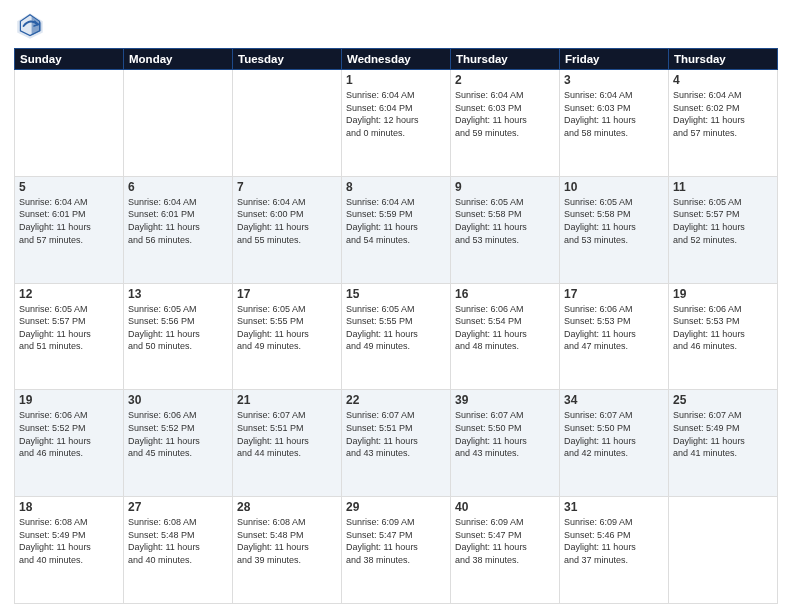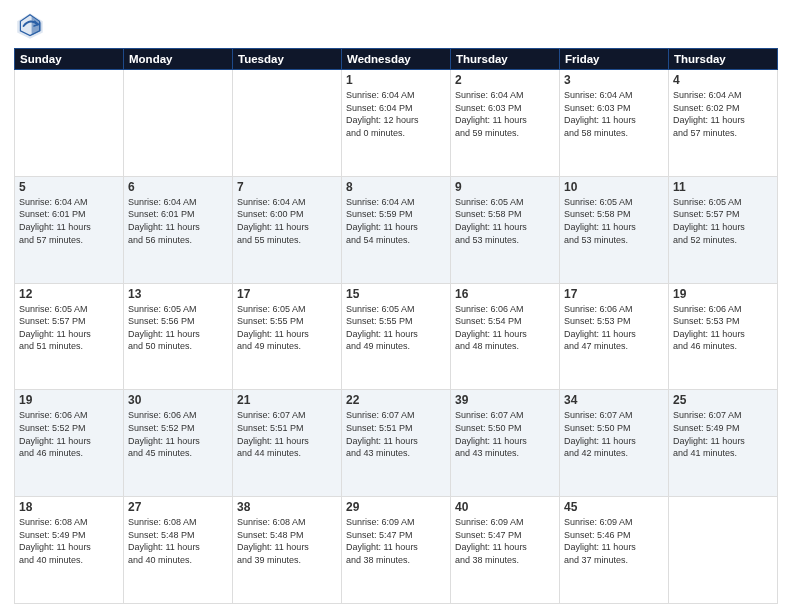--- a/index.html
+++ b/index.html
@@ -339,42 +339,42 @@
 and 40 minutes.</div>
           </td>
           <td>
             <span class="day-number">27</span>
             <div class="day-info" style="white-space: pre-line;">Sunrise: 6:08 AM
 Sunset: 5:48 PM
 Daylight: 11 hours
 and 40 minutes.</div>
           </td>
           <td>
-            <span class="day-number">38</span>
+            <span class="day-number">28</span>
             <div class="day-info" style="white-space: pre-line;">Sunrise: 6:08 AM
 Sunset: 5:48 PM
 Daylight: 11 hours
 and 39 minutes.</div>
           </td>
           <td>
             <span class="day-number">29</span>
             <div class="day-info" style="white-space: pre-line;">Sunrise: 6:09 AM
 Sunset: 5:47 PM
 Daylight: 11 hours
 and 38 minutes.</div>
           </td>
           <td>
             <span class="day-number">40</span>
             <div class="day-info" style="white-space: pre-line;">Sunrise: 6:09 AM
 Sunset: 5:47 PM
 Daylight: 11 hours
 and 38 minutes.</div>
           </td>
           <td>
-            <span class="day-number">45</span>
+            <span class="day-number">31</span>
             <div class="day-info" style="white-space: pre-line;">Sunrise: 6:09 AM
 Sunset: 5:46 PM
 Daylight: 11 hours
 and 37 minutes.</div>
           </td>
           <td class="empty-cell"></td>
         </tr>
       </tbody>
   </table>
 </div>

